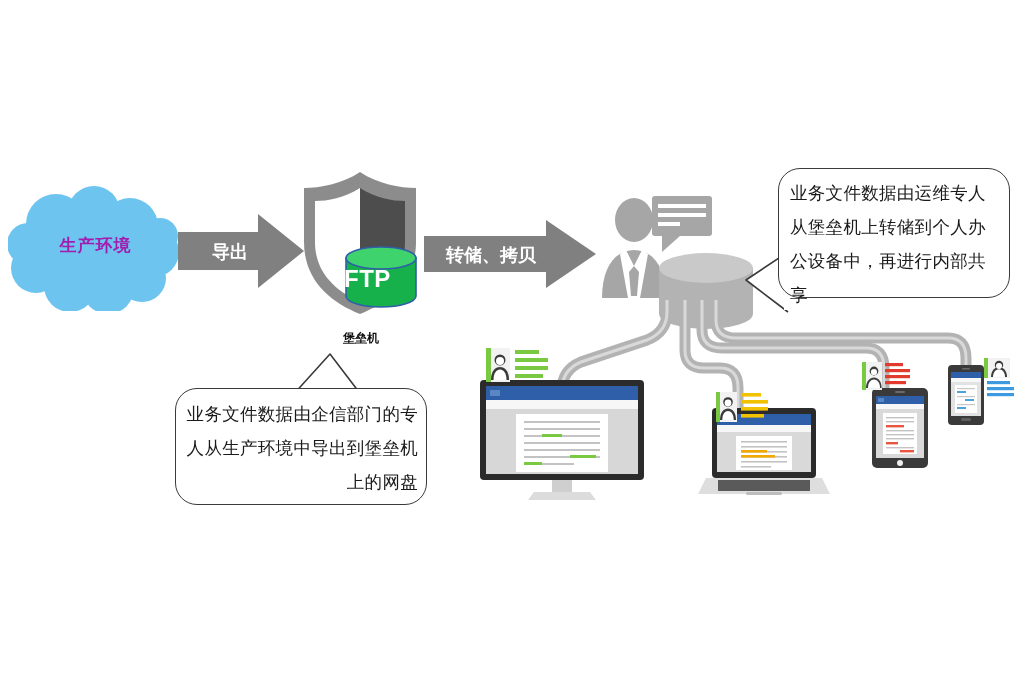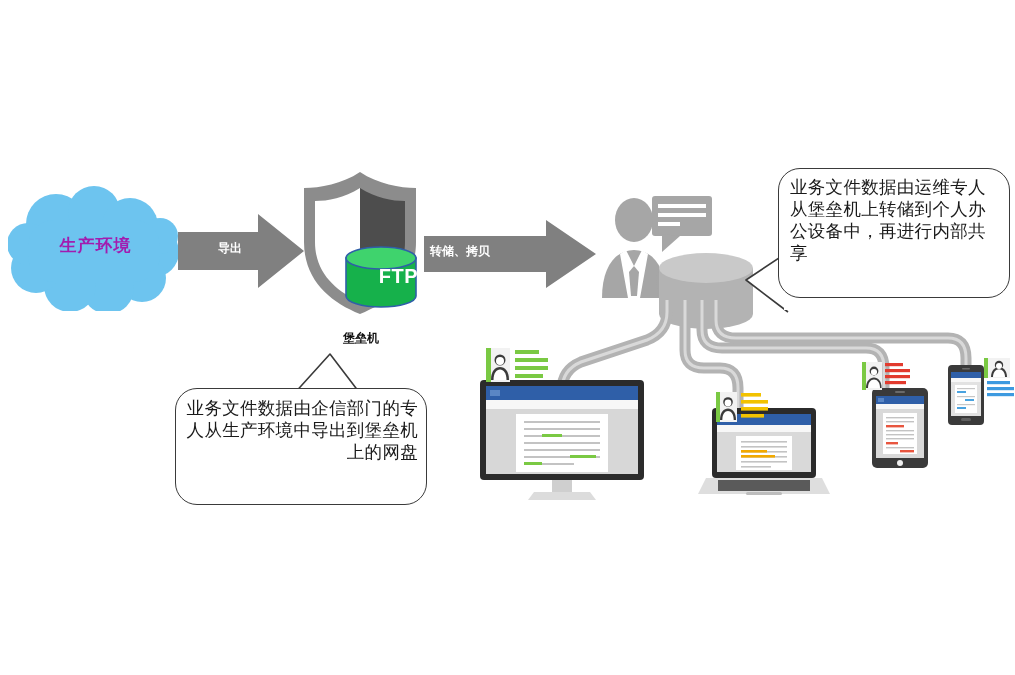--- a/index.html
+++ b/index.html
@@ -31,40 +31,40 @@
     font-weight: bold;
     letter-spacing: 1px;
     z-index: 3;
     white-space: nowrap;
   }
 
   
   .arrow-label {
     position: absolute;
     color: #ffffff;
-    font-size: 12px;
+    font-size: 18px;
     font-weight: bold;
     white-space: nowrap;
     z-index: 3;
   }
   #arrow1 { left: 178px; top: 212px; width: 126px; height: 78px; }
   #arrow1-label { left: 186px; top: 240px; width: 88px; text-align: center; }
   #arrow2 { left: 424px; top: 218px; width: 172px; height: 72px; }
-  #arrow2-label { left: 430px; top: 243px; width: 122px; text-align: left; }
+  #arrow2-label { left: 430px; top: 243px; width: 122px; text-align: center; }
 
   
   #shield-group { left: 290px; top: 168px; width: 140px; height: 150px; }
   #ftp-cyl { left: 344px; top: 246px; width: 74px; height: 62px; }
   .ftp-text {
     position: absolute;
     left: 344px; top: 265px;
     width: 74px;
-    text-align: right;
+    text-align: left;
     color: #ffffff;
-    font-size: 20px;
+    font-size: 24px;
     font-weight: bold;
     letter-spacing: 0.5px;
     z-index: 4;
   }
   #bastion-label {
     left: 306px; top: 330px;
     width: 110px;
     text-align: center;
     font-size: 12px;
     font-weight: bold;
@@ -82,21 +82,21 @@
     position: absolute;
     background: #ffffff;
     border: 1.6px solid #3a3a3a;
     border-radius: 22px;
     box-sizing: border-box;
   }
   .callout-text {
     position: absolute;
     color: #1a1a1a;
     font-size: 17.5px;
-    line-height: 22px;
+    line-height: 34px;
     letter-spacing: 0.3px;
     white-space: pre-line;
   }
   #callout-right { left: 778px; top: 168px; width: 232px; height: 130px; }
   #callout-right-text { left: 790px; top: 176px; width: 212px; text-align: left; }
   #callout-left { left: 175px; top: 388px; width: 252px; height: 117px; }
   #callout-left-text { left: 186px; top: 397px; width: 232px; text-align: right; }
   .tail-svg { position: absolute; overflow: visible; }
 
   

